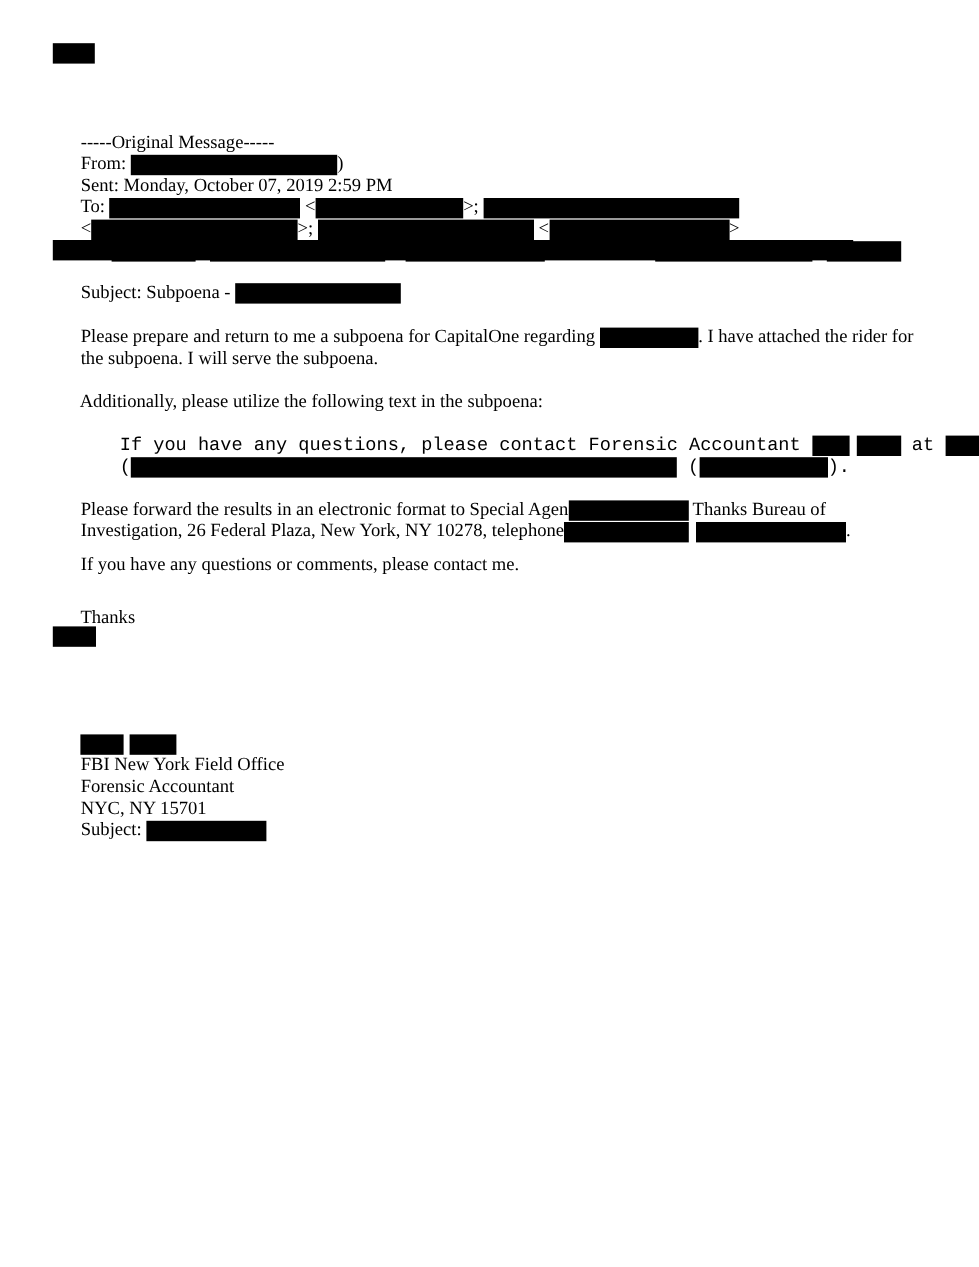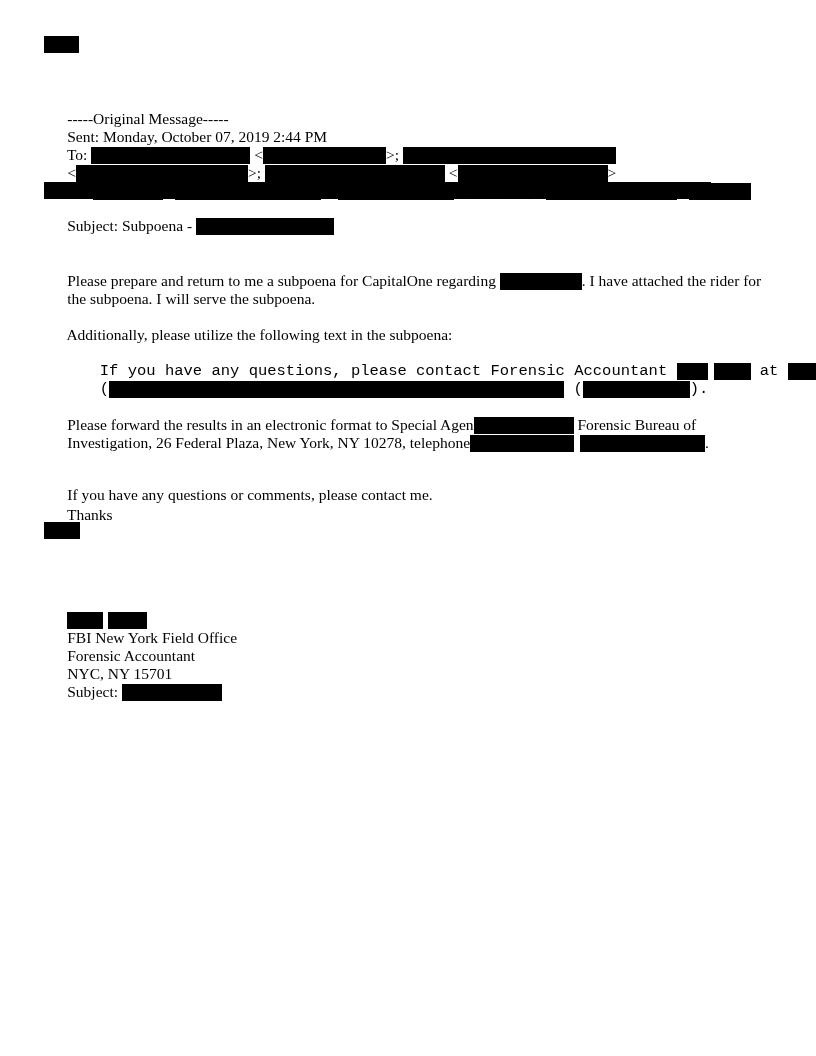--- a/index.html
+++ b/index.html
@@ -31,21 +31,24 @@
 
 <div class="page">
 
   <div class="redact-abs" style="left:44px; top:36px; width:35px; height:17px;"></div>
 
   <div class="block" style="top:92px;">
     <div class="line">
       <span>-----Original Message-----</span>
     </div>
     <div class="line">
-      <span>Sent: Monday, October 07, 2019 2:44 PM</span>
+      <span>From: </span><span class="redact" style="width:172px;"></span><span>)</span>
+    </div>
+    <div class="line">
+      <span>Sent: Monday, October 07, 2019 2:59 PM</span>
     </div>
     <div class="line">
       <span>To: </span><span class="redact" style="width:159px;"></span><span> &lt;</span><span class="redact" style="width:123px;"></span><span>&gt;; </span><span class="redact" style="width:213px;"></span>
     </div>
     <div class="line">
       <span>&lt;</span><span class="redact" style="width:172px;"></span><span>&gt;; </span><span class="redact" style="width:180px;"></span><span> &lt;</span><span class="redact" style="width:150px;"></span><span>&gt;</span>
     </div>
     <div class="line">
       <span>Cc: </span><span class="redact" style="width:70px;"></span><span> &lt;</span><span class="redact" style="width:146px;"></span><span>&gt;; </span><span class="redact" style="width:116px;"></span><span>. (NY) (FBI) &lt;</span><span class="redact" style="width:131px;"></span><span>&gt; </span><span class="redact" style="width:62px;"></span>
     </div>
@@ -74,28 +77,28 @@
     <div class="line">
       <span>If you have any questions, please contact Forensic Accountant </span><span class="redact" style="width:31px;"></span><span class="redact gap6" style="width:37px;"></span><span> at </span><span class="redact" style="width:98px;"></span>
     </div>
     <div class="line">
       <span>(</span><span class="redact" style="width:455px;"></span><span> (</span><span class="redact" style="width:107px;"></span><span>).</span>
     </div>
   </div>
 
   <div class="block" style="top:398px;">
     <div class="line">
-      <span>Please forward the results in an electronic format to Special Agen</span><span class="redact" style="width:100px;"></span><span> Forensic Bureau of</span>
+      <span>Please forward the results in an electronic format to Special Agen</span><span class="redact" style="width:100px;"></span><span> Thanks Bureau of</span>
     </div>
     <div class="line">
       <span>Investigation, 26 Federal Plaza, New York, NY 10278, telephone</span><span class="redact" style="width:104px;"></span><span class="redact gap6" style="width:125px;"></span><span>.</span>
     </div>
   </div>
 
-  <div class="block" style="top:468px;">
+  <div class="block" style="top:444px;">
     <div class="line">
       <span>If you have any questions or comments, please contact me.</span>
     </div>
   </div>
 
   <div class="block" style="top:488px;text-align:center;">
     <div class="line">
       <span>Thanks</span>
     </div>
   </div>

